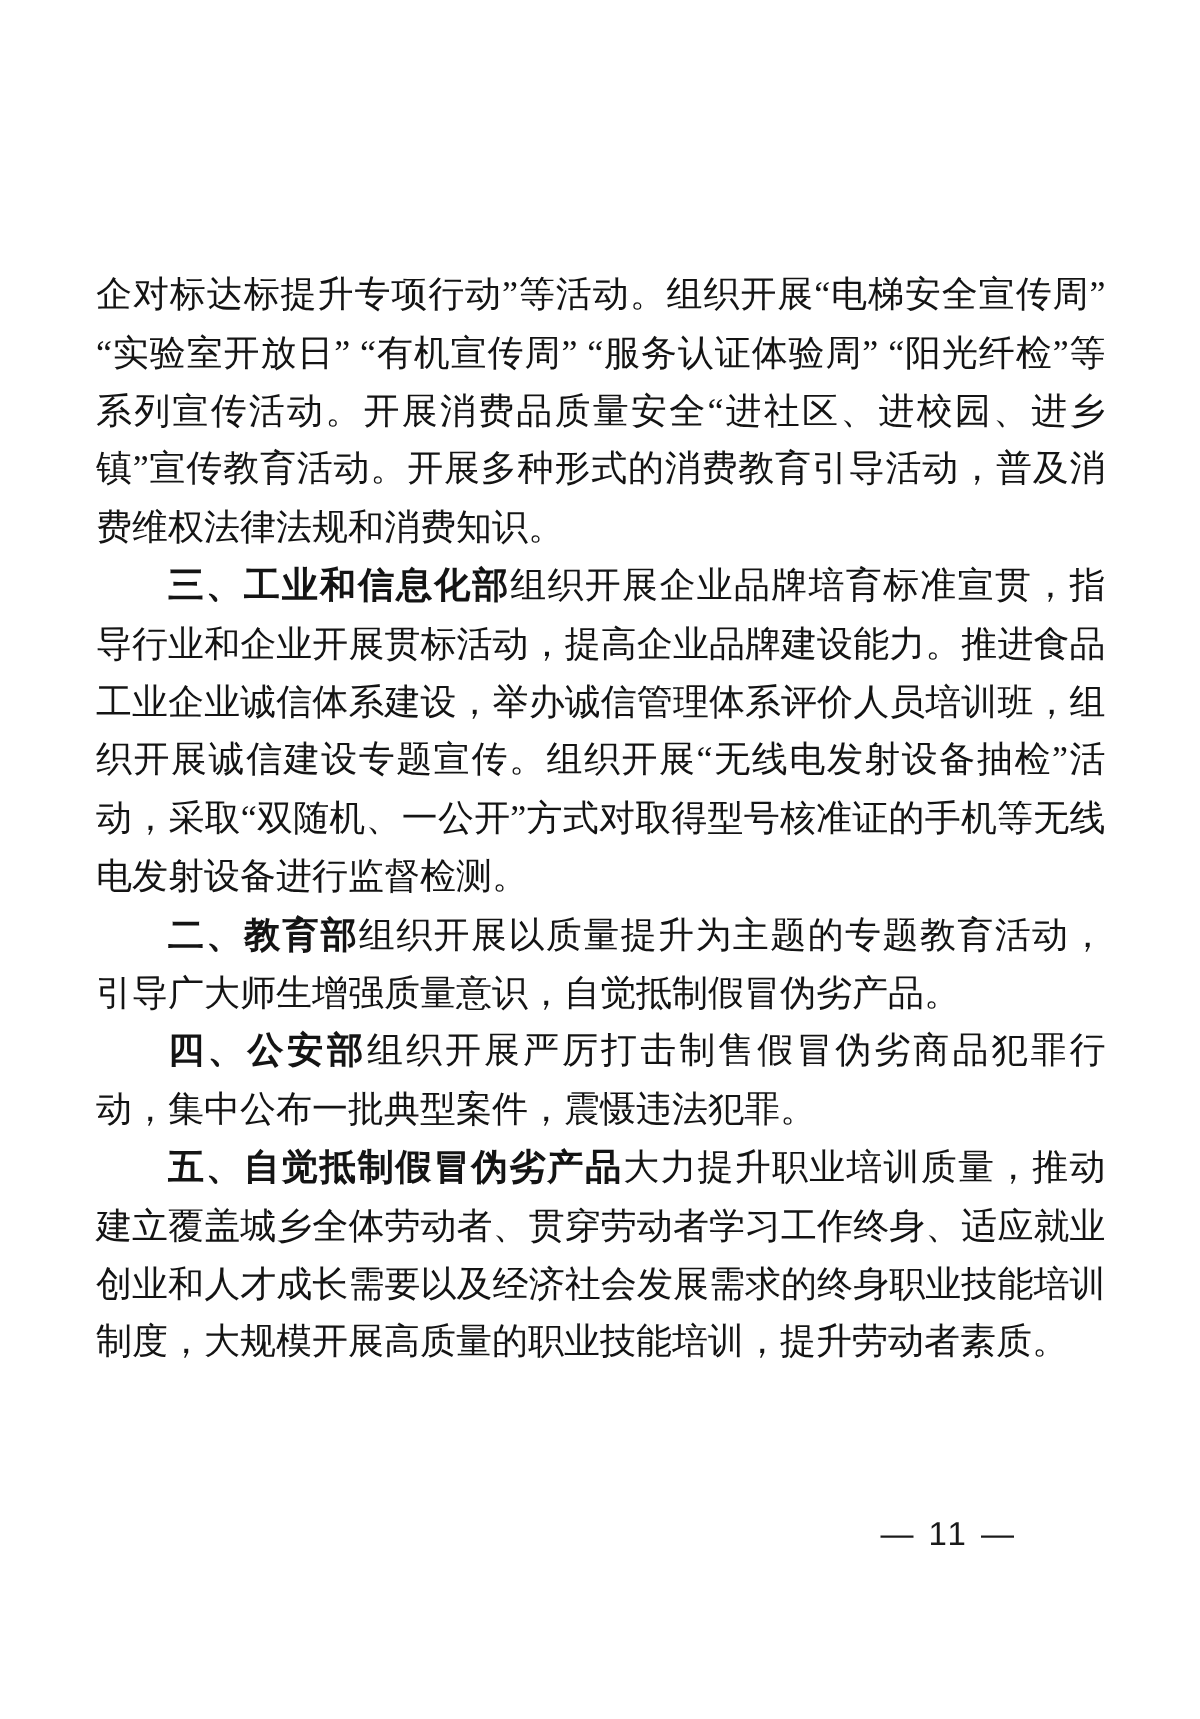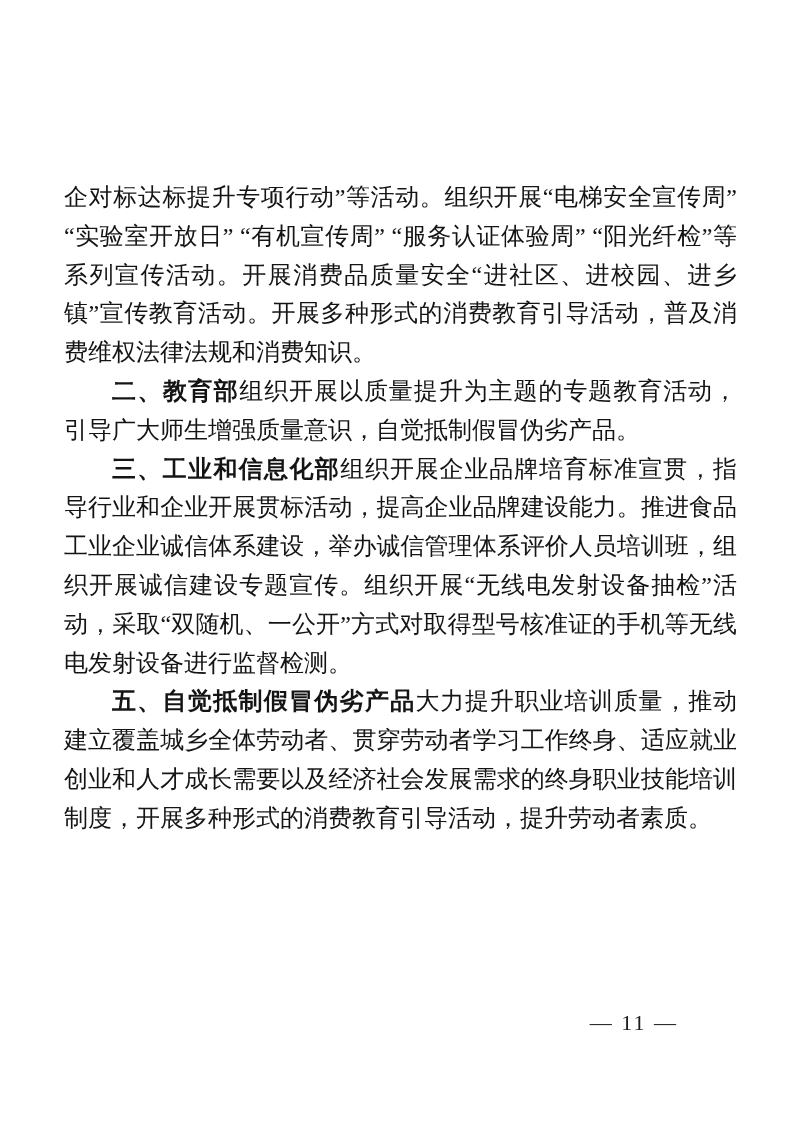--- a/index.html
+++ b/index.html
@@ -40,36 +40,37 @@
     font-weight: 700;
     letter-spacing: 0.5px;
   }
   .page-number {
     position: absolute;
     top: 1008px;
     right: 122px;
     font-size: 22px;
     line-height: 30px;
     color: #1a1a1a;
-    font-family: Liberation Serif, serif;
+    font-family: Liberation Sans, sans-serif;
     letter-spacing: 2px;
   }
 </style>
 </head>
 <body>
 
 <div class="page">
   <div class="body-text">
 
     <p class="para continuation"><span>企对标达标提升专项行动”等活动。组织开展“电梯安全宣传周” “实验室开放日” “有机宣传周” “服务认证体验周” “阳光纤检”等系列宣传活动。开展消费品质量安全“进社区、进校园、进乡镇”宣传教育活动。开展多种形式的消费教育引导活动，普及消费维权法律法规和消费知识。</span></p>
 
+    <p class="para"><span class="lead">三、工业和信息化部</span><span>组织开展企业品牌培育标准宣贯，指导行业和企业开展贯标活动，提高企业品牌建设能力。推进食品工业企业诚信体系建设，举办诚信管理体系评价人员培训班，组织开展诚信建设专题宣传。组织开展“无线电发射设备抽检”活动，采取“双随机、一公开”方式对取得型号核准证的手机等无线电发射设备进行监督检测。</span></p>
+
     <p class="para"><span class="lead">二、教育部</span><span>组织开展以质量提升为主题的专题教育活动，引导广大师生增强质量意识，自觉抵制假冒伪劣产品。</span></p>
 
-    <p class="para"><span class="lead">三、工业和信息化部</span><span>组织开展企业品牌培育标准宣贯，指导行业和企业开展贯标活动，提高企业品牌建设能力。推进食品工业企业诚信体系建设，举办诚信管理体系评价人员培训班，组织开展诚信建设专题宣传。组织开展“无线电发射设备抽检”活动，采取“双随机、一公开”方式对取得型号核准证的手机等无线电发射设备进行监督检测。</span></p>
+    <p class="para"><span class="lead">四、公安部</span><span>组织开展严厉打击制售假冒伪劣商品犯罪行动，集中公布一批典型案件，震慑违法犯罪。</span></p>
 
-
-    <p class="para"><span class="lead">五、自觉抵制假冒伪劣产品</span><span>大力提升职业培训质量，推动建立覆盖城乡全体劳动者、贯穿劳动者学习工作终身、适应就业创业和人才成长需要以及经济社会发展需求的终身职业技能培训制度，开展多种形式的消费教育引导活动，提升劳动者素质。</span></p>
+    <p class="para"><span class="lead">五、自觉抵制假冒伪劣产品</span><span>大力提升职业培训质量，推动建立覆盖城乡全体劳动者、贯穿劳动者学习工作终身、适应就业创业和人才成长需要以及经济社会发展需求的终身职业技能培训制度，大规模开展高质量的职业技能培训，提升劳动者素质。</span></p>
 
 
   </div>
 
   <div class="page-number">— 11 —</div>
 </div>
 
 </body></html>

